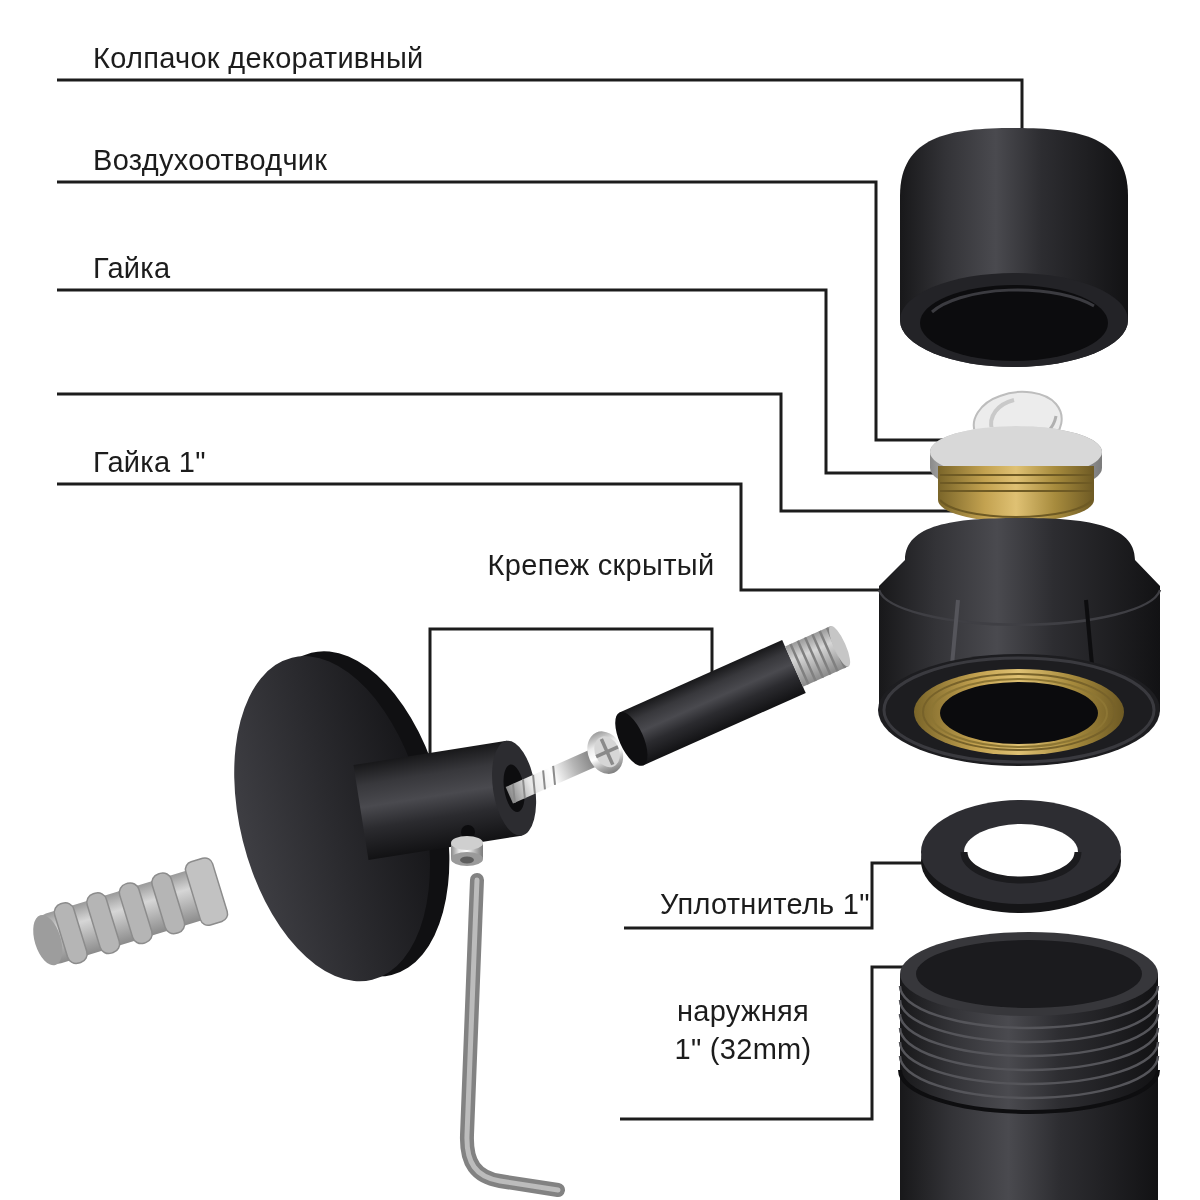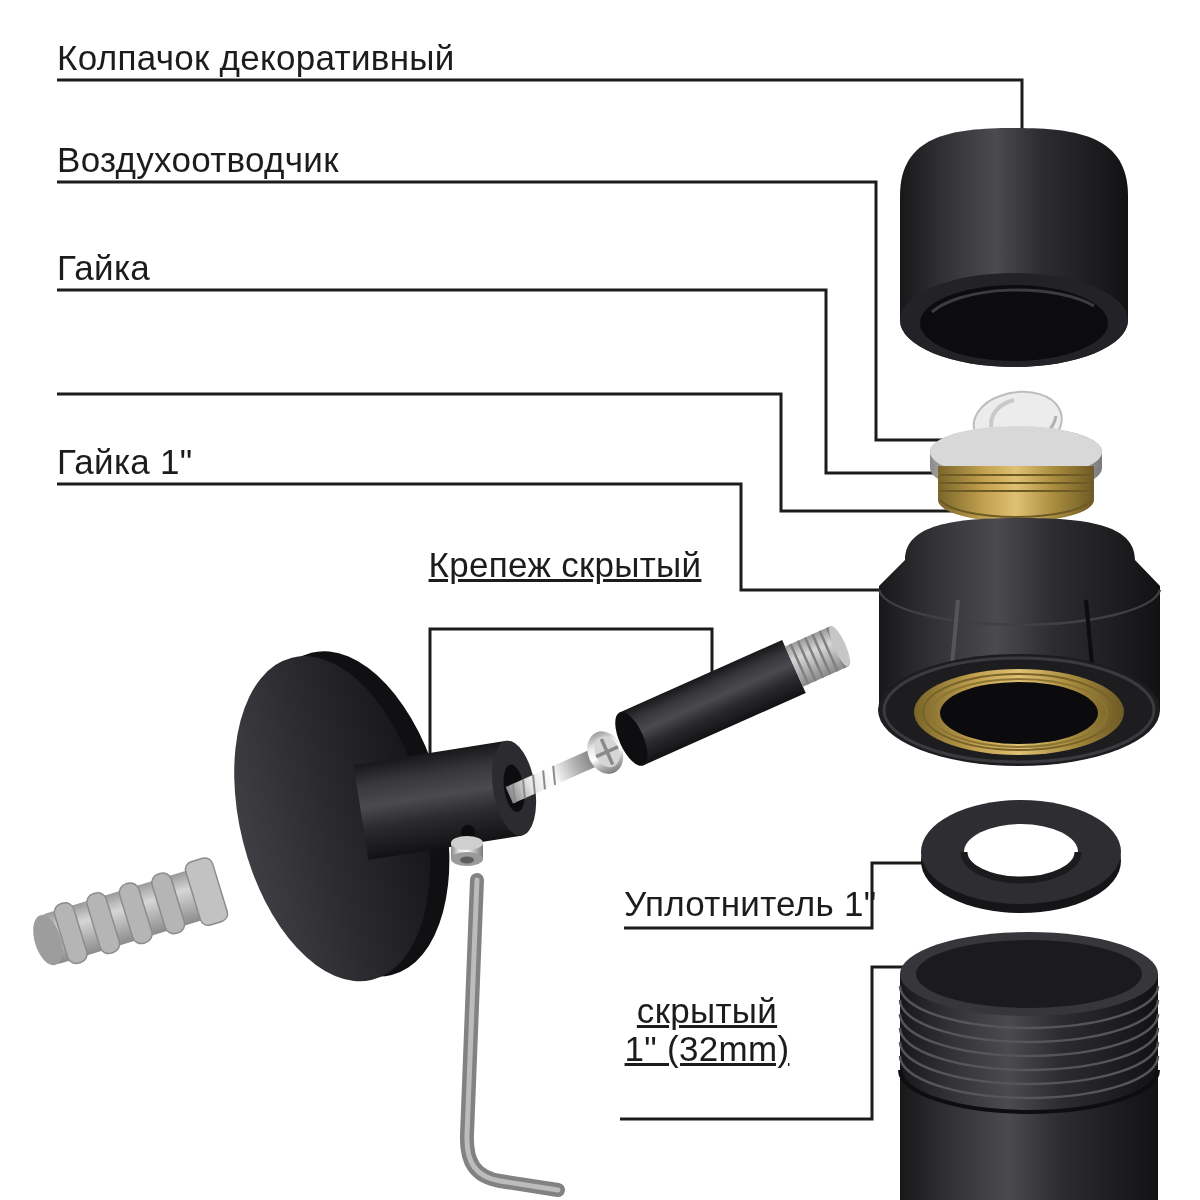--- a/index.html
+++ b/index.html
@@ -2,25 +2,25 @@
 <html><head>
 <meta charset="utf-8">
 <style>
   html,body{margin:0;padding:0;background:#fff;}
   .canvas{
     position:relative;width:1200px;height:1200px;background:#ffffff;
     font-family:"Liberation Sans",sans-serif;overflow:hidden;
   }
   .canvas svg{position:absolute;left:0;top:0;}
   .label{
-    position:absolute;color:#1c1c1c;font-size:35px;letter-spacing:.3px;
-    white-space:nowrap;line-height:36px;
+    position:absolute;color:#1c1c1c;font-size:29px;letter-spacing:.3px;
+    white-space:nowrap;line-height:36px;margin-left:36px;
   }
   .label.center{text-align:center;white-space:normal;line-height:38px;}
-  .label .ln{display:block;text-decoration:underline;}
+  .label .ln{display:block;}
 </style>
 </head>
 <body>
 
 <div class="canvas">
 
   <svg width="1200" height="1200" viewBox="0 0 1200 1200">
     <defs>
       <linearGradient id="gDarkH" x1="0" y1="0" x2="1" y2="0">
         <stop offset="0" stop-color="#18181a"></stop>
@@ -217,17 +217,17 @@
 
   <div class="label" style="left:57px;top:444px">Гайка 1"</div>
 
   <div class="label center" style="left:415px;top:546px;width:300px">
     <span class="ln">Крепеж скрытый</span>
   </div>
 
   <div class="label" style="left:624px;top:886px">Уплотнитель 1"</div>
 
   <div class="label center" style="left:612px;top:992px;width:190px">
-    <span class="ln">скрытый</span>
+    <span class="ln">наружняя</span>
     <span class="ln">1" (32mm)</span>
   </div>
 
 </div>
 
 </body></html>

